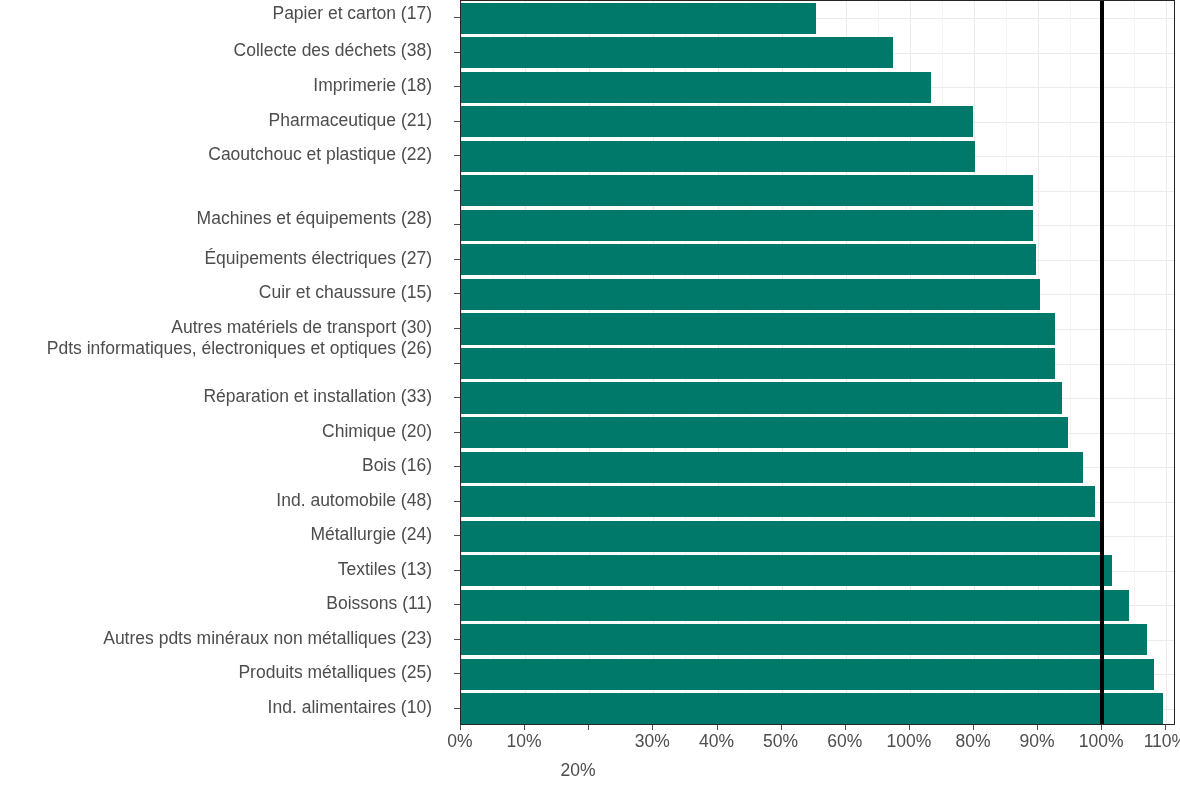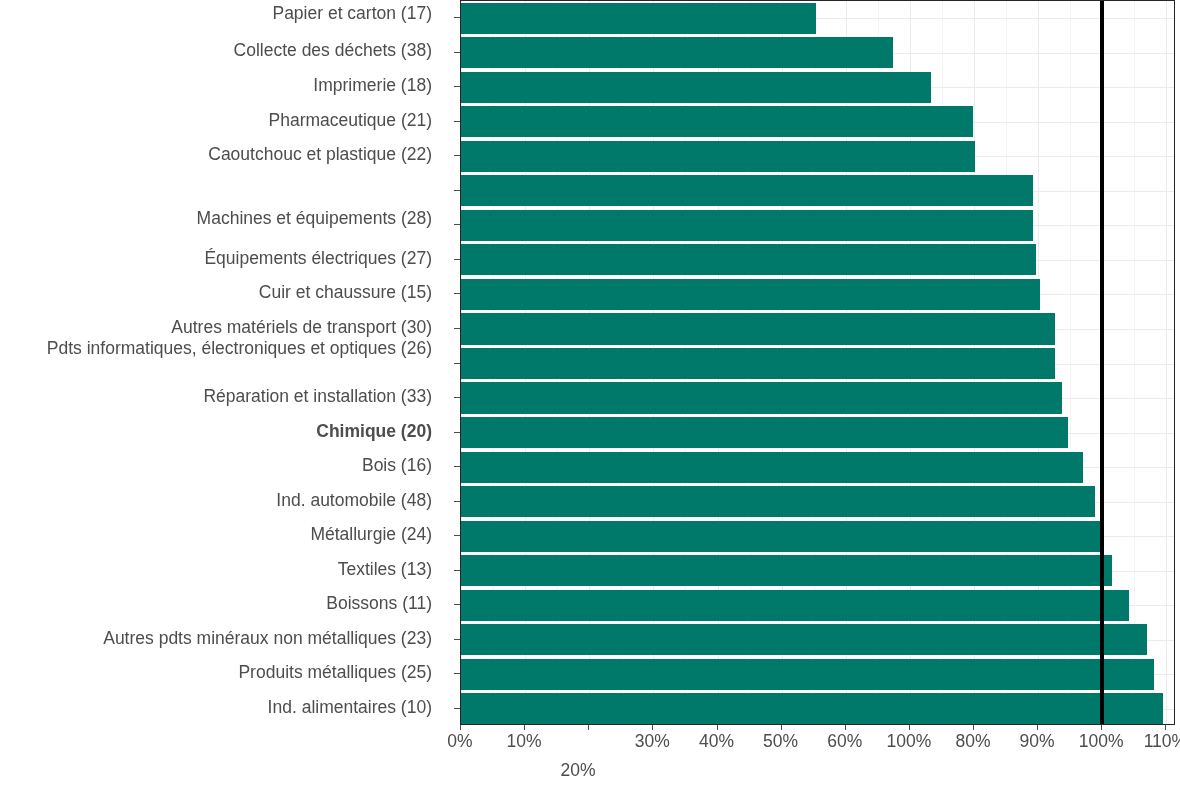--- a/index.html
+++ b/index.html
@@ -140,21 +140,21 @@
       <div class="y-tick-row" style="top: 249.929px;">Équipements électriques (27)</div>
       <div class="y-tick-mark" style="top: 259px;"></div>
       <div class="y-tick-row" style="top: 284.452px;">Cuir et chaussure (15)</div>
       <div class="y-tick-mark" style="top: 293px;"></div>
       <div class="y-tick-row" style="top: 318.976px;">Autres matériels de transport (30)</div>
       <div class="y-tick-mark" style="top: 328px;"></div>
       <div class="y-tick-row" style="top: 340px;">Pdts informatiques, électroniques et optiques (26)</div>
       <div class="y-tick-mark" style="top: 363px;"></div>
       <div class="y-tick-row" style="top: 388.024px;">Réparation et installation (33)</div>
       <div class="y-tick-mark" style="top: 397px;"></div>
-      <div class="y-tick-row" style="top: 422.548px; font-weight: bold;">Chimique (20)</div>
+      <div class="y-tick-row" style="top: 422.548px;">Chimique (20)</div>
       <div class="y-tick-mark" style="top: 432px;"></div>
       <div class="y-tick-row" style="top: 457.071px;">Bois (16)</div>
       <div class="y-tick-mark" style="top: 466px;"></div>
       <div class="y-tick-row" style="top: 491.595px;">Ind. automobile (48)</div>
       <div class="y-tick-mark" style="top: 501px;"></div>
       <div class="y-tick-row" style="top: 526.119px;">Métallurgie (24)</div>
       <div class="y-tick-mark" style="top: 535px;"></div>
       <div class="y-tick-row" style="top: 560.643px;">Textiles (13)</div>
       <div class="y-tick-mark" style="top: 570px;"></div>
       <div class="y-tick-row" style="top: 595.167px;">Boissons (11)</div>

